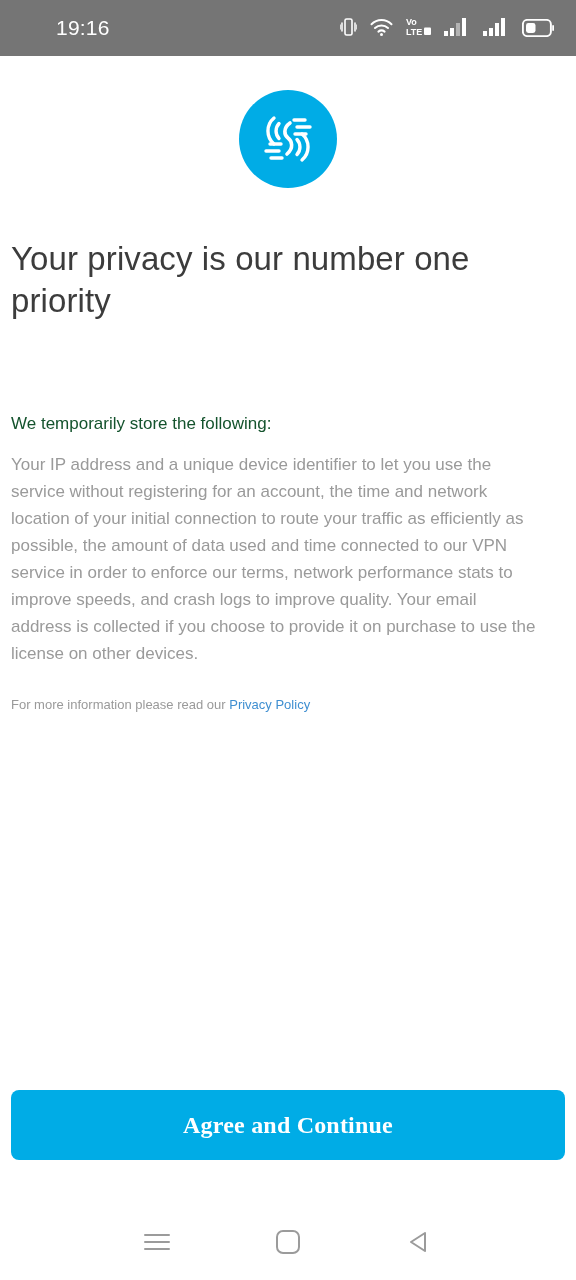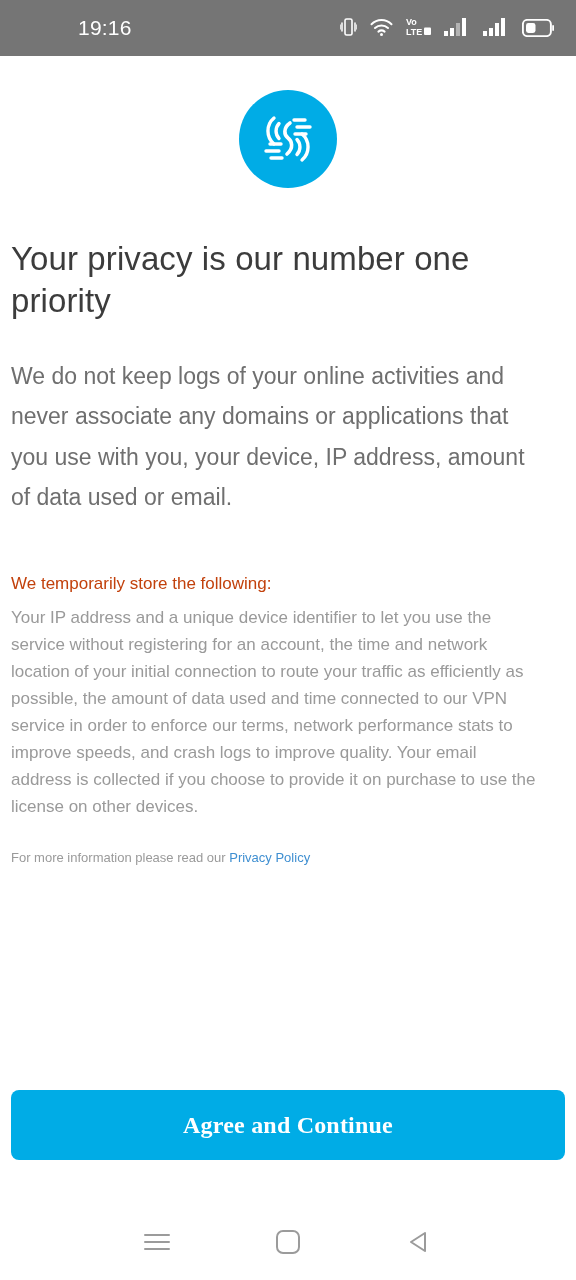--- a/index.html
+++ b/index.html
@@ -21,21 +21,21 @@
     height:56px;
     background:#757575;
     display:flex; align-items:center;
     padding:0 22px 0 0;
     flex:0 0 auto;
   }
   .status-time {
     color:#ffffff;
     font-size:21px;
     letter-spacing:.2px;
-    margin-left:78px;
+    margin-left:56px;
   }
   .status-icons {
     margin-left:auto;
     display:flex; align-items:flex-end; gap:13px;
   }
   .sb-ico { display:block; }
 
   
   .content {
     flex:1 1 auto;
@@ -68,28 +68,28 @@
   .lede {
     margin-top:34px;
     font-size:23px;
     line-height:1.74;
     color:#6f6f6f;
     font-weight:400;
     max-width:530px;
   }
 
   .store-title {
-    margin-top:54px;
+    margin-top:89px;
     font-size:17px;
     line-height:1.5;
-    color:#c2410c;
+    color:#14532d;
   }
 
   .store-body {
-    margin-top:8px;
+    margin-top:14px;
     font-size:17px;
     line-height:1.59;
     color:#9a9a9a;
     max-width:528px;
   }
 
   .policy-line {
     margin-top:28px;
     font-size:13px;
     line-height:1.5;
@@ -218,21 +218,20 @@
             <path d="M17 40 L28 40"></path>
             <path d="M13 47 L26 47"></path>
             <path d="M18 54 L29 54"></path>
           </g>
         </svg>
       </div>
     </div>
 
     <h1 class="headline">Your privacy is our number one priority</h1>
 
-    <p class="lede">We do not keep logs of your online activities and never associate any domains or applications that you use with you, your device, IP address, amount of data used or email.</p>
 
     <p class="store-title">We temporarily store the following:</p>
 
     <p class="store-body">Your IP address and a unique device identifier to let you use the service without registering for an account, the time and network location of your initial connection to route your traffic as efficiently as possible, the amount of data used and time connected to our VPN service in order to enforce our terms, network performance stats to improve speeds, and crash logs to improve quality. Your email address is collected if you choose to provide it on purchase to use the license on other devices.</p>
 
     <p class="policy-line">
       <span>For more information please read our </span><a class="policy-link" href="#">Privacy Policy</a>
     </p>
 
     <button class="cta">Agree and Continue</button>

